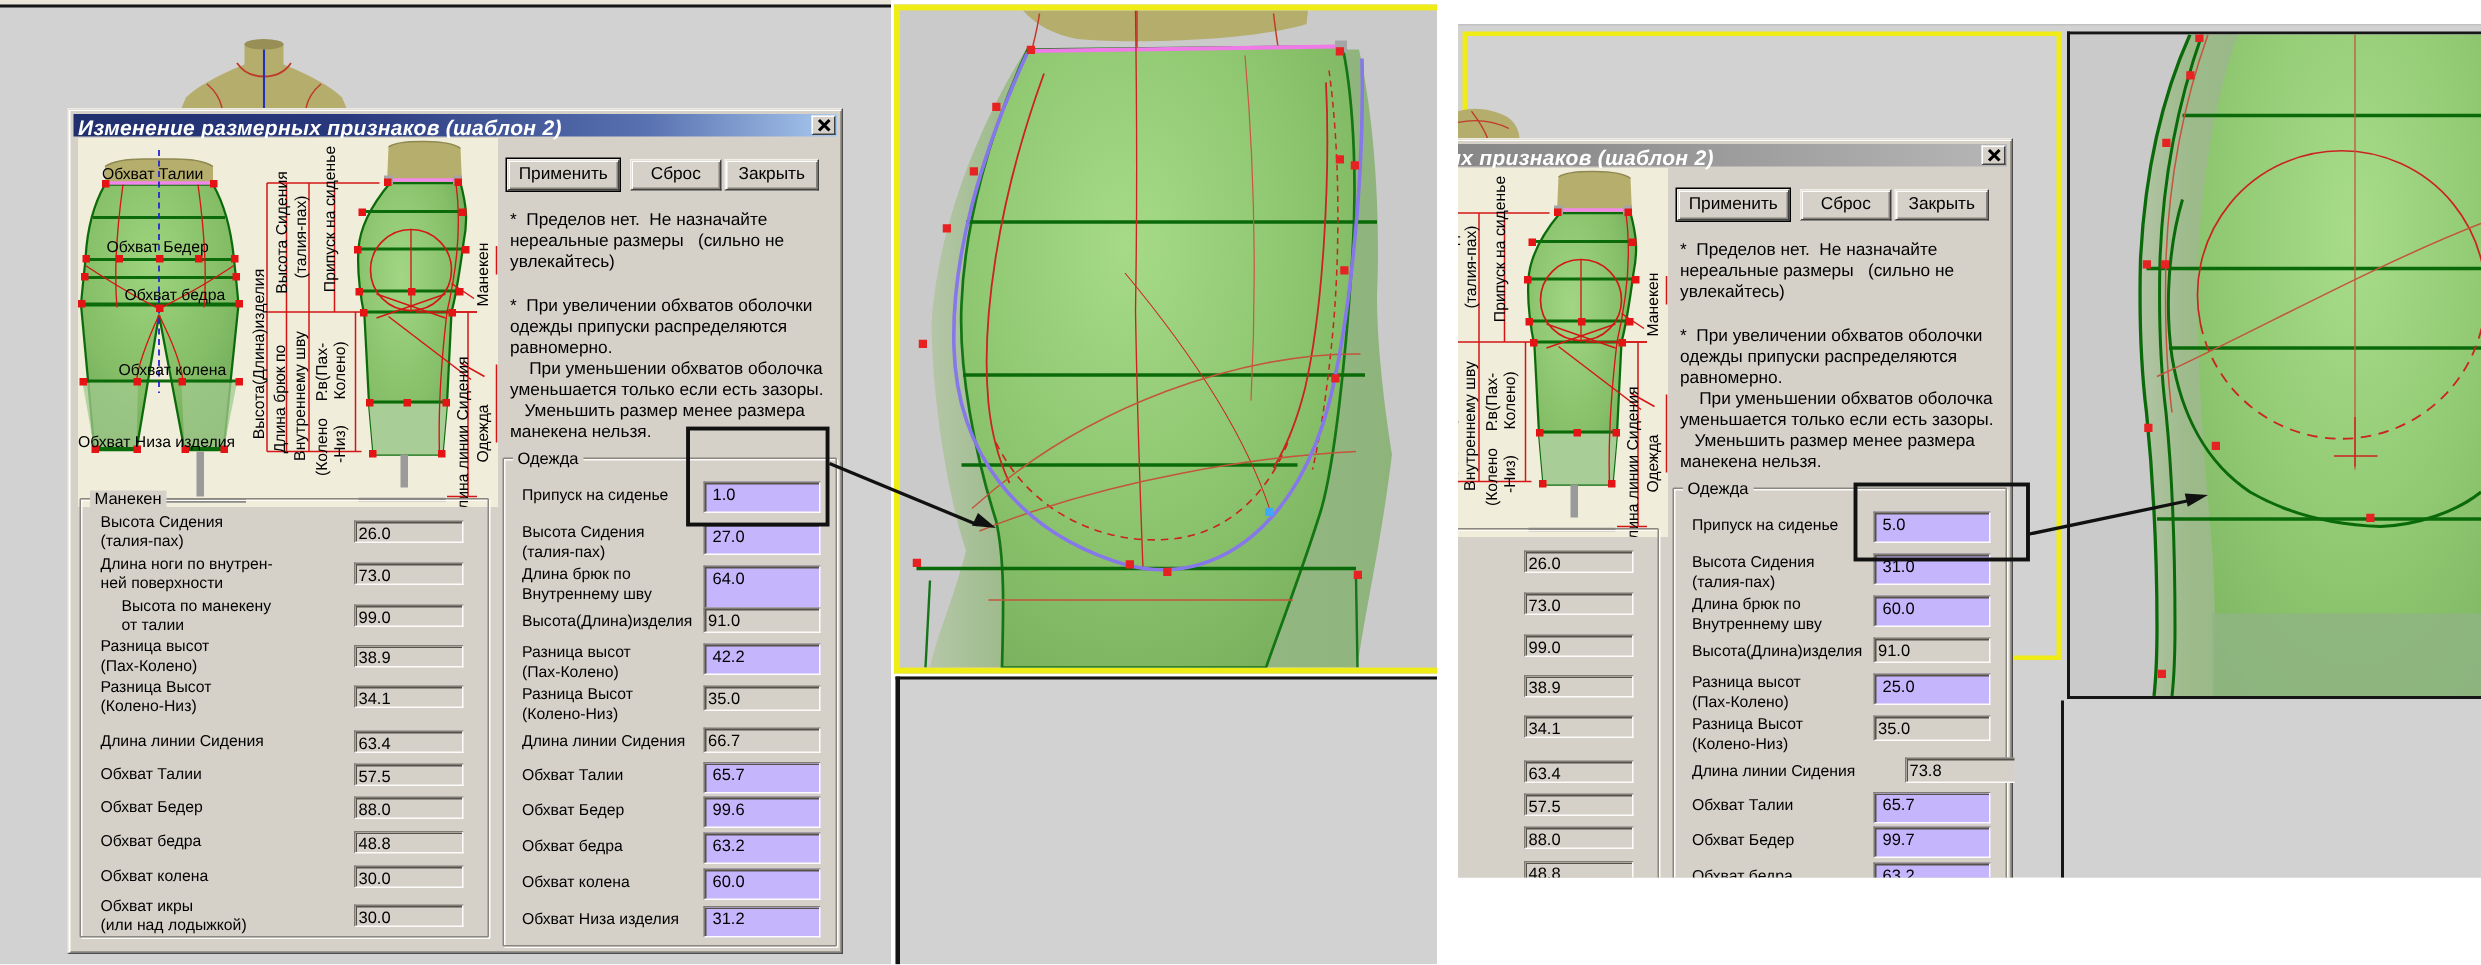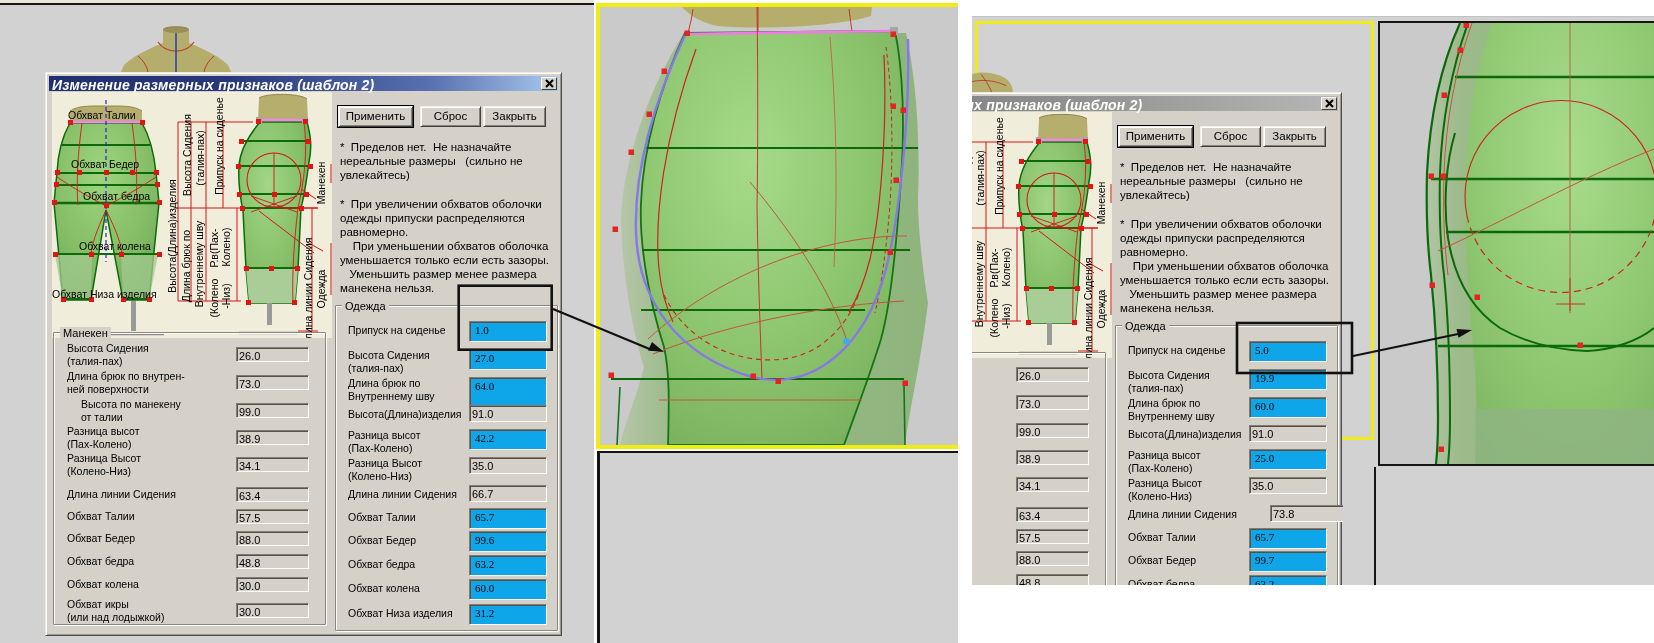--- a/index.html
+++ b/index.html
@@ -21,21 +21,21 @@
 .btn.def { box-shadow: 0 0 0 1px #000, inset 1px 1px 0 #fff, inset -1px -1px 0 #86827a; }
 .par { position:absolute; font-size:11.5px; line-height:14px; white-space:pre; color:#000; }
 .lbl { position:absolute; font-size:10.5px; line-height:13px; white-space:pre; color:#000; }
 .grp { position:absolute; border:1px solid #8a8780; border-radius:1px;
   box-shadow: inset 1px 1px 0 #fdfcfa, 1px 1px 0 #fdfcfa; }
 .glabel { position:absolute; left:6px; top:-6px; background:#d5d1c9; padding:0 3px;
   font-size:11px; line-height:12px; }
 .fld { position:absolute; border:1px solid; border-color:#807c74 #fdfcfa #fdfcfa #807c74;
   box-shadow: inset 1px 1px 0 #55524c;
   font-size:11px; padding:2px 0 0 5px; color:#000; }
-.fld.w { background:#0ea5e9;font-family:Liberation Serif, serif; }
+.fld.w { background:#c4b5fd; }
 .fld.g { background:#d5d1c9; padding-left:2px; }
 </style></head>
 <body>
 <div id="stage">
 
 <div style="position:absolute;left:0;top:0;width:594px;height:643px;background:#d2d2d2;">
   <div style="position:absolute;left:0;top:0;width:100%;height:3px;background:#e9e5d9;"></div>
   <div style="position:absolute;left:0;top:3px;width:100%;height:2px;background:#161616;"></div>
   <div style="position:absolute;left:118px;top:25px;"><svg width="116" height="47" viewBox="0 0 116 47">
 <path d="M 45,18 C 30,24 14,32 6,40 L 3,47 L 113,47 L 110,40 C 102,32 86,24 71,18 Z" fill="#b5ad6c"></path>
@@ -213,21 +213,21 @@
 манекена нельзя.</div>
         <div class="grp" style="left:289px;top:232px;width:223px;height:326px;">
           <span class="glabel">Одежда</span>
         </div>
         <div class="grp" style="left:7px;top:259px;width:273px;height:293px;">
           <span class="glabel">Манекен</span>
         </div>
         <div class="lbl" style="left:21px;top:269px;">Высота Сидения
 (талия-пах)</div>
         <div class="fld g" style="left:190px;top:274px;width:73px;height:15px;">26.0</div>
-        <div class="lbl" style="left:21px;top:297px;">Длина брюк по внутрен-
+        <div class="lbl" style="left:21px;top:297px;">Длина ноги по внутрен-
 ней поверхности</div>
         <div class="fld g" style="left:190px;top:302px;width:73px;height:15px;">73.0</div>
         <div class="lbl" style="left:35px;top:325px;">Высота по манекену
 от талии</div>
         <div class="fld g" style="left:190px;top:330px;width:73px;height:15px;">99.0</div>
         <div class="lbl" style="left:21px;top:352px;">Разница высот
 (Пах-Колено)</div>
         <div class="fld g" style="left:190px;top:357px;width:73px;height:15px;">38.9</div>
         <div class="lbl" style="left:21px;top:379px;">Разница Высот
 (Колено-Низ)</div>
@@ -579,21 +579,21 @@
           <div class="fld g" style="left:190px;top:357px;width:73px;height:15px;">38.9</div>
           <div class="fld g" style="left:190px;top:384px;width:73px;height:15px;">34.1</div>
           <div class="fld g" style="left:190px;top:414px;width:73px;height:15px;">63.4</div>
           <div class="fld g" style="left:190px;top:436px;width:73px;height:15px;">57.5</div>
           <div class="fld g" style="left:190px;top:458px;width:73px;height:15px;">88.0</div>
           <div class="fld g" style="left:190px;top:481px;width:73px;height:15px;">48.8</div>
           <div class="lbl" style="left:302px;top:251px;">Припуск на сиденье</div>
           <div class="fld w" style="left:423px;top:248px;width:78px;height:21px;">5.0</div>
           <div class="lbl" style="left:302px;top:276px;">Высота Сидения
 (талия-пах)</div>
-          <div class="fld w" style="left:423px;top:276px;width:78px;height:21px;">19.9</div>
+          <div class="fld w" style="left:423px;top:276px;width:78px;height:21px;">31.0</div>
           <div class="lbl" style="left:302px;top:304px;">Длина брюк по
 Внутреннему шву</div>
           <div class="fld w" style="left:423px;top:304px;width:78px;height:21px;">60.0</div>
           <div class="lbl" style="left:302px;top:335px;">Высота(Длина)изделия</div>
           <div class="fld g" style="left:423px;top:332px;width:78px;height:17px;">91.0</div>
           <div class="lbl" style="left:302px;top:356px;">Разница высот
 (Пах-Колено)</div>
           <div class="fld w" style="left:423px;top:356px;width:78px;height:21px;">25.0</div>
           <div class="lbl" style="left:302px;top:384px;">Разница Высот
 (Колено-Низ)</div>

